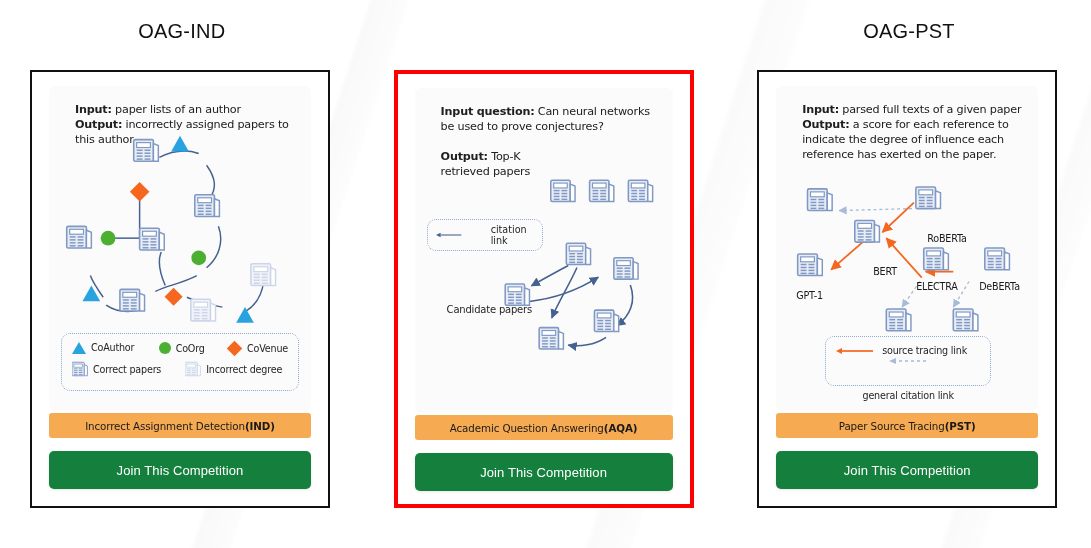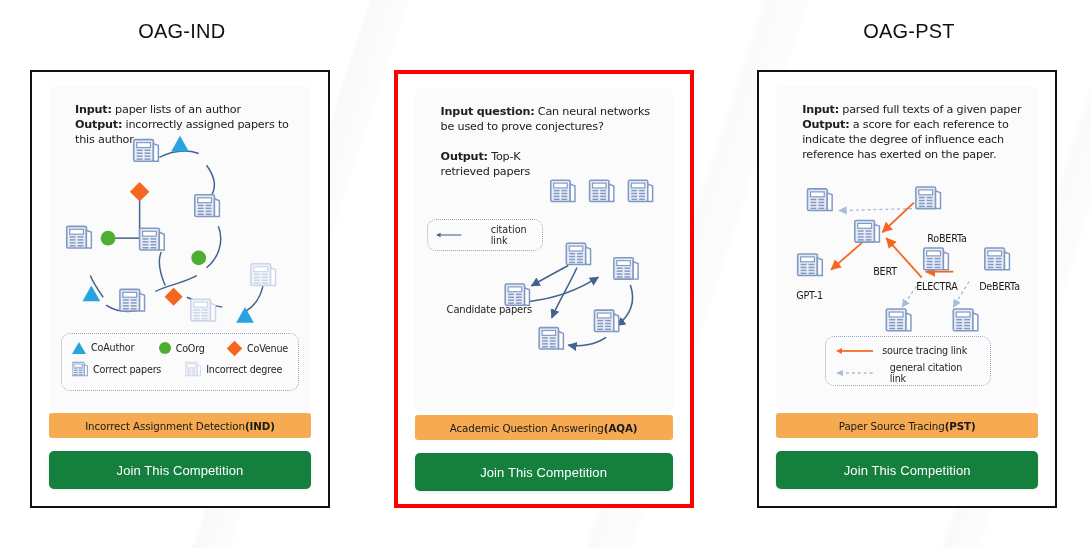--- a/index.html
+++ b/index.html
@@ -401,21 +401,21 @@
         <div class="node-cap" style="left:203px;top:195px;">DeBERTa</div>
 
         <div class="legend-box" style="left:49px;top:250px;width:166px;height:50px;padding:6px 10px;">
           <div class="legend-row" style="gap:8px;margin-top:2px;">
             <svg width="38" height="10" viewBox="0 0 38 10">
               <line x1="37" y1="5" x2="6" y2="5" stroke="#f5661e" stroke-width="1.7"></line>
               <path d="M0,5 L6,2 L6,8 Z" fill="#f5661e"></path>
             </svg>
             <span>source tracing link</span>
           </div>
-          <div class="legend-row" style="gap:16px;margin-top:6px;">
+          <div class="legend-row" style="gap:24px;flex-direction:column;">
             <svg width="38" height="10" viewBox="0 0 38 10">
               <line x1="37" y1="5" x2="7" y2="5" stroke="#a8bcd8" stroke-width="1.5" stroke-dasharray="3,3"></line>
               <path d="M0,5 L7,2 L7,8 Z" fill="#a8bcd8"></path>
             </svg>
             <span>general citation link</span>
           </div>
         </div>
       </div>
 
       <div class="bar-label">Paper Source Tracing <b>(PST)</b></div>

